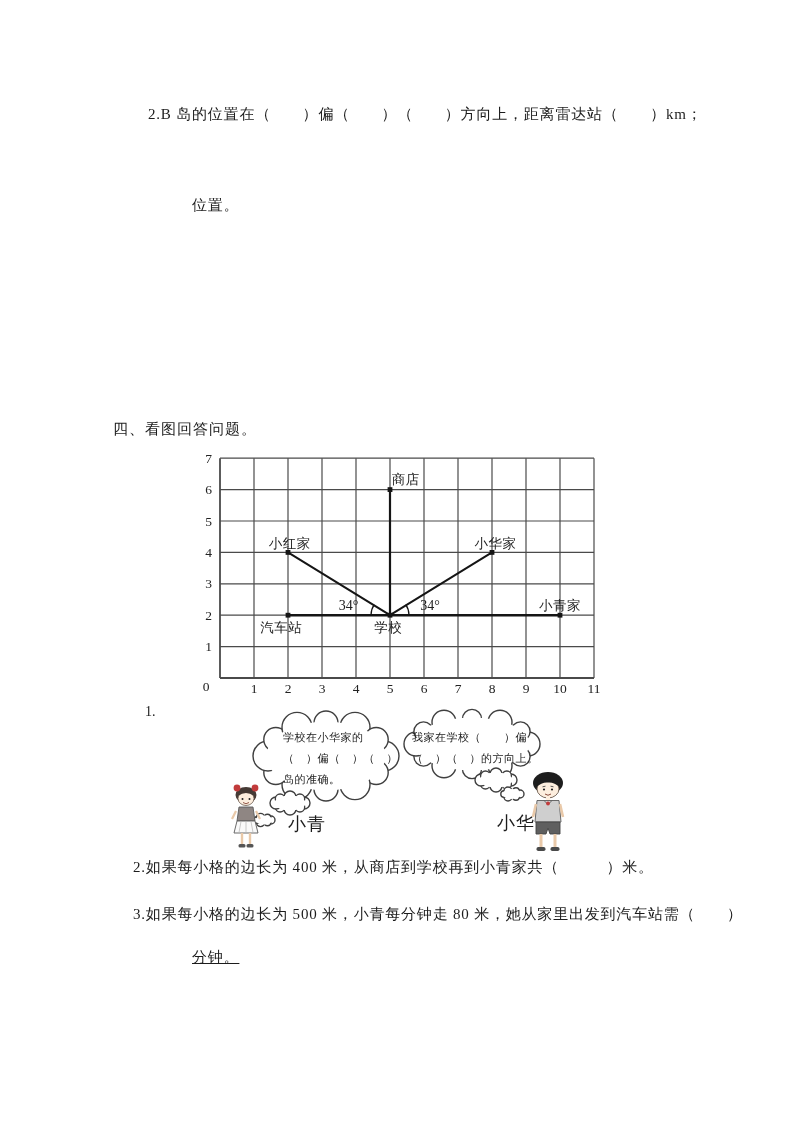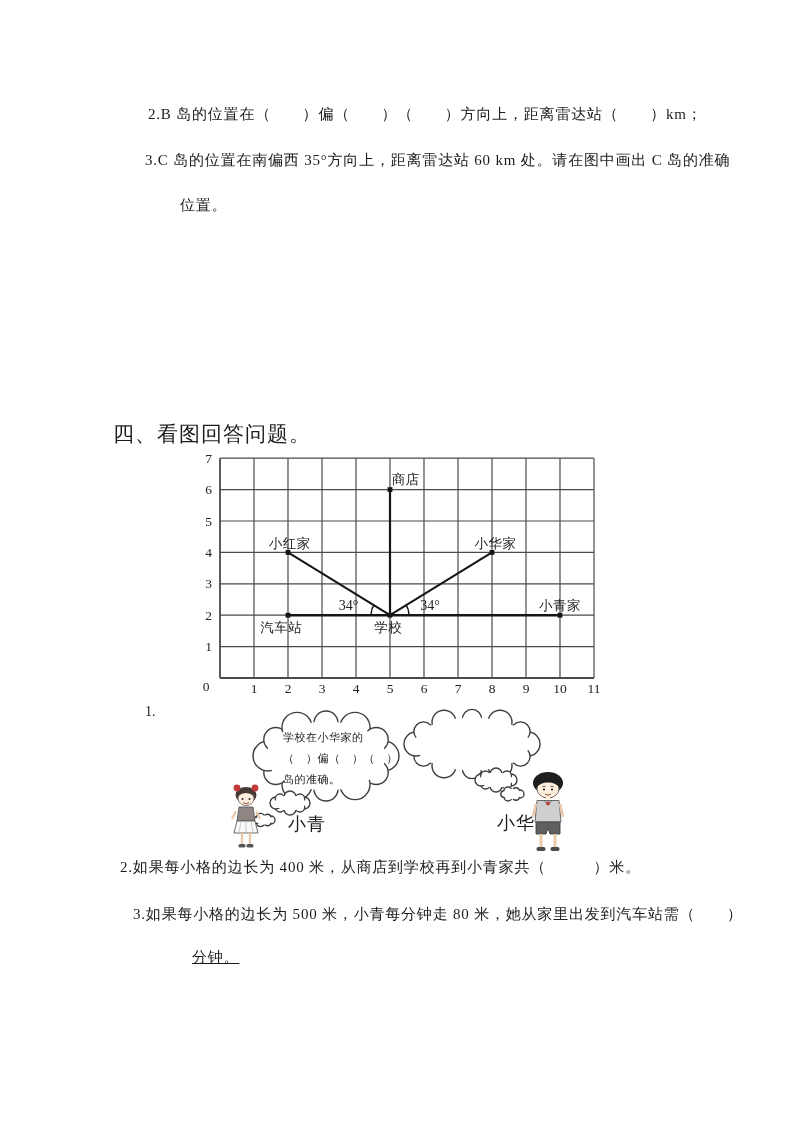--- a/index.html
+++ b/index.html
@@ -3,39 +3,38 @@
 <meta charset="utf-8">
 <style>
   html,body{margin:0;padding:0;background:#e8e8e8;}
   .page{
     position:relative;width:793px;height:1122px;background:#ffffff;
     margin:0 auto;overflow:hidden;
     font-family:"Liberation Serif","DejaVu Serif",serif;
     color:#1c1c1c;
   }
   .tline{position:absolute;font-size:15px;letter-spacing:0.8px;white-space:nowrap;}
-  .sec-title{position:absolute;font-size:21px;letter-spacing:1px;white-space:nowrap;}
+  .sec-title{position:absolute;font-size:15px;letter-spacing:1px;white-space:nowrap;}
   .qnum{position:absolute;font-size:14px;}
   .bubble-text{position:absolute;font-size:11px;line-height:21px;letter-spacing:0.5px;}
   .bubble-text div{white-space:nowrap;}
   .char-label{position:absolute;font-size:18px;letter-spacing:1px;}
   svg{position:absolute;overflow:visible;}
   svg text{font-family:"Liberation Serif","DejaVu Serif",serif;fill:#222222;}
   svg text.tick{font-size:13.5px;}
   svg text.plabel{font-size:13.5px;letter-spacing:0.5px;}
   svg text.alabel{font-size:14px;}
 </style>
 </head>
 <body>
 
 <div class="page">
 
   <div class="tline" style="left:148px;top:105px;">2.B 岛的位置在（　　）偏（　　）（　　）方向上，距离雷达站（　　）km；</div>
-  <div class="tline" style="left:145px;top:151px;">3.C 岛的位置在南偏西 35°方向上，距离雷达站 60 km 处。请在图中画出 C 岛的准确</div>
-  <div class="tline" style="left:180px;top:196px;">位置。</div>
+  <div class="tline" style="left:192px;top:196px;">位置。</div>
 
   <div class="sec-title" style="left:113px;top:420px;">四、看图回答问题。</div>
 
   <svg id="grid-map-svg" viewBox="0 0 420 252" width="420" height="252" style="left:190px;top:448px;">
       <line x1="30" y1="230" x2="30" y2="10.200000000000017" stroke="#4a4a4a" stroke-width="1.8"></line>
       <line x1="64" y1="230" x2="64" y2="10.200000000000017" stroke="#4a4a4a" stroke-width="1.2"></line>
       <line x1="98" y1="230" x2="98" y2="10.200000000000017" stroke="#4a4a4a" stroke-width="1.2"></line>
       <line x1="132" y1="230" x2="132" y2="10.200000000000017" stroke="#4a4a4a" stroke-width="1.2"></line>
       <line x1="166" y1="230" x2="166" y2="10.200000000000017" stroke="#4a4a4a" stroke-width="1.2"></line>
       <line x1="200" y1="230" x2="200" y2="10.200000000000017" stroke="#4a4a4a" stroke-width="1.2"></line>
@@ -129,20 +128,24 @@
         <circle cx="27.5" cy="52.5" r="9.6" fill="#ffffff" stroke="#3f3f3f" stroke-width="1.4"></circle>
         <circle cx="20.0" cy="40.0" r="12.0" fill="#ffffff" stroke="#3f3f3f" stroke-width="1.4"></circle>
         <circle cx="27.5" cy="27.5" r="9.6" fill="#ffffff" stroke="#3f3f3f" stroke-width="1.4"></circle>
         <circle cx="48.0" cy="18.3" r="12.0" fill="#ffffff" stroke="#3f3f3f" stroke-width="1.4"></circle>
         <circle cx="76.0" cy="15.0" r="9.6" fill="#ffffff" stroke="#3f3f3f" stroke-width="1.4"></circle>
         <circle cx="104.0" cy="18.3" r="12.0" fill="#ffffff" stroke="#3f3f3f" stroke-width="1.4"></circle>
         <circle cx="124.5" cy="27.5" r="9.6" fill="#ffffff" stroke="#3f3f3f" stroke-width="1.4"></circle>
         <ellipse cx="76" cy="40" rx="57.5" ry="26.5" fill="#ffffff"></ellipse>
       </g>
     </svg>
+  <div class="bubble-text" style="left:412px;top:727px;">
+    <div>我家在学校（　　）偏</div>
+    <div>（　）（　）的方向上。</div>
+  </div>
 
   <svg viewBox="0 0 62 40" width="62" height="40" style="left:252px;top:790px;">
       <g>
         <circle cx="52.0" cy="13.0" r="6.0" fill="#ffffff" stroke="#3f3f3f" stroke-width="1.4"></circle>
         <circle cx="47.9" cy="17.2" r="4.8" fill="#ffffff" stroke="#3f3f3f" stroke-width="1.4"></circle>
         <circle cx="38.0" cy="19.0" r="6.0" fill="#ffffff" stroke="#3f3f3f" stroke-width="1.4"></circle>
         <circle cx="28.1" cy="17.2" r="4.8" fill="#ffffff" stroke="#3f3f3f" stroke-width="1.4"></circle>
         <circle cx="24.0" cy="13.0" r="6.0" fill="#ffffff" stroke="#3f3f3f" stroke-width="1.4"></circle>
         <circle cx="28.1" cy="8.8" r="4.8" fill="#ffffff" stroke="#3f3f3f" stroke-width="1.4"></circle>
         <circle cx="38.0" cy="7.0" r="6.0" fill="#ffffff" stroke="#3f3f3f" stroke-width="1.4"></circle>
@@ -221,17 +224,17 @@
     <line x1="16" y1="34" x2="13" y2="47" stroke="#e9c9a9" stroke-width="2.6"></line>
     <line x1="40" y1="34" x2="43" y2="47" stroke="#e9c9a9" stroke-width="2.6"></line>
     <path d="M16,52 L40,52 L40,64 L30,64 L28,58 L26,64 L16,64 Z" fill="#5f5f5f" stroke="#444444" stroke-width="0.9"></path>
     <line x1="21" y1="64" x2="21" y2="77" stroke="#e9c9a9" stroke-width="3"></line>
     <line x1="35" y1="64" x2="35" y2="77" stroke="#e9c9a9" stroke-width="3"></line>
     <rect x="16.5" y="77" width="9" height="4" rx="1.8" fill="#4a4a4a"></rect>
     <rect x="30.5" y="77" width="9" height="4" rx="1.8" fill="#4a4a4a"></rect>
   </svg>
   <div class="char-label" style="left:497px;top:811px;">小华</div>
 
-  <div class="tline" style="left:120px;top:858px;text-align:right;">2.如果每小格的边长为 400 米，从商店到学校再到小青家共（　　　）米。</div>
+  <div class="tline" style="left:133px;top:858px;text-align:right;">2.如果每小格的边长为 400 米，从商店到学校再到小青家共（　　　）米。</div>
   <div class="tline" style="left:133px;top:905px;">3.如果每小格的边长为 500 米，小青每分钟走 80 米，她从家里出发到汽车站需（　　）</div>
   <div class="tline" style="left:192px;top:948px;text-decoration:underline;">分钟。</div>
 
 </div>
 
 </body></html>

